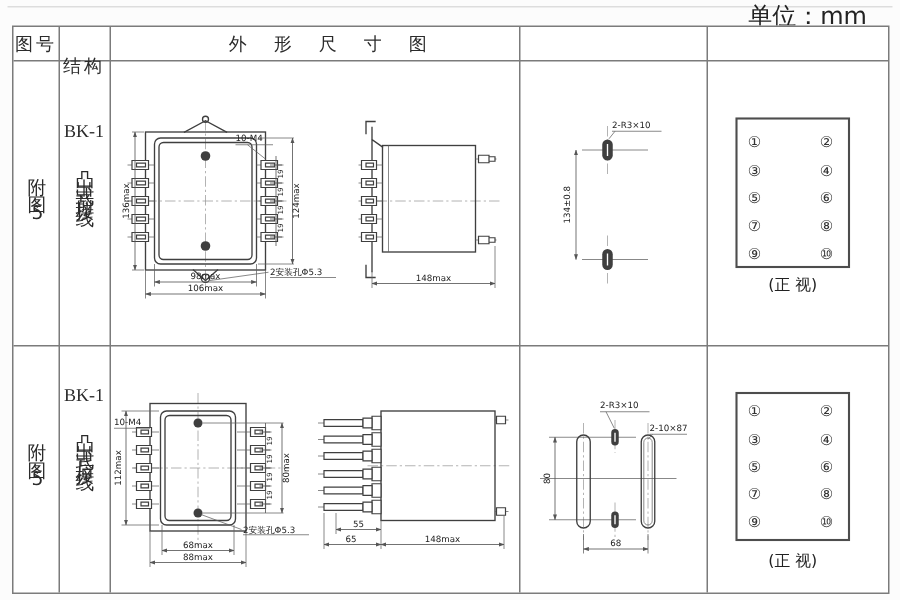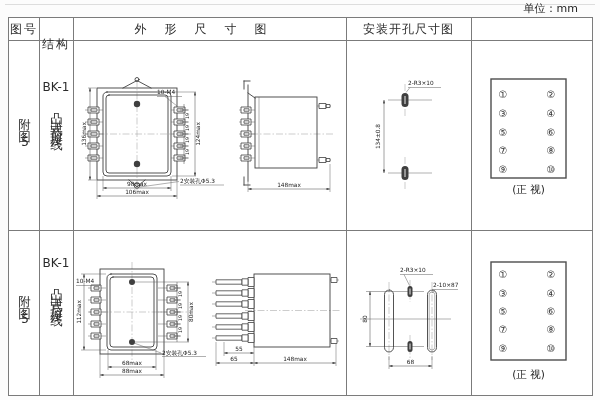--- a/index.html
+++ b/index.html
@@ -1,30 +1,30 @@
 <!DOCTYPE html>
 <html><head>
 <meta charset="utf-8">
 <style>
   html,body{margin:0;padding:0;}
   body{width:600px;height:400px;position:relative;background:#fcfcfc;overflow:hidden;
        font-family:"DejaVu Sans",sans-serif;color:#222;}
   .top-rule{position:absolute;left:5px;top:4px;width:590px;height:1px;background:#ddd;}
-  .unit{position:absolute;right:22px;top:1px;font-size:11px;color:#222;}
+  .unit{position:absolute;right:22px;top:1px;font-size:16px;color:#222;}
   .table{position:absolute;left:8px;top:17px;width:583px;height:377px;border:1px solid #7b7b7b;background:#fff;}
   .vline{position:absolute;top:0;bottom:0;width:1px;background:#7b7b7b;}
   .hline{position:absolute;left:0;right:0;height:1px;background:#7b7b7b;}
   .cell{position:absolute;display:flex;align-items:center;justify-content:center;overflow:hidden;}
   .hcell{font-size:12px;color:#2b2b2b;letter-spacing:2px;}
-  .hcell.wide{letter-spacing:18px;}
+  .hcell.wide{letter-spacing:18px;padding-left:18px;}
   .hcell.mid{letter-spacing:1px;}
   .vert{writing-mode:vertical-lr;text-orientation:upright;font-size:12.5px;color:#2b2b2b;}
   .fig{letter-spacing:13px;}
   .struct{flex-direction:column;justify-content:flex-start;}
-  .model{font-size:12px;color:#2b2b2b;}
+  .model{font-size:12px;color:#2b2b2b;font-family:Liberation Serif, serif;}
   .sdesc{letter-spacing:5px;margin-top:9px;}
   svg{position:absolute;left:0;top:0;}
   .ln{stroke:#3f3f3f;stroke-width:0.9;fill:none;stroke-linecap:square;}
   .wr{fill:#fff;stroke:#3f3f3f;stroke-width:0.8;}
   .fillc{fill:#3f3f3f;stroke:none;}
   .thin{stroke:#606060;stroke-width:0.5;fill:none;}
   .cl{stroke:#9a9a9a;stroke-width:0.5;fill:none;stroke-dasharray:7 2 1.5 2;}
   .dim{stroke:#555;stroke-width:0.55;fill:none;}
   text.d{font:5.8px "DejaVu Sans",sans-serif;fill:#222;}
   text.d19{font:4.8px "DejaVu Sans",sans-serif;fill:#222;text-anchor:middle;}
@@ -48,23 +48,20 @@
   <div class="hline" style="top:212px"></div>
 
   <div class="cell hcell" style="left:0;top:0;width:30px;height:22px">
       <span>图号</span>
     </div>
   <div class="cell hcell" style="left:30px;top:15px;width:34px;height:22px">
       <span>结构</span>
     </div>
   <div class="cell hcell wide" style="left:64px;top:0;width:273px;height:22px">
       <span>外形尺寸图</span>
-    </div>
-  <div class="cell hcell mid" style="left:337px;top:0;width:125px;height:22px">
-      <span>安装开孔尺寸图</span>
     </div>
 
   <div class="cell" style="left:0;top:22px;width:30px;height:190px">
       <span class="vert fig">附图5</span>
     </div>
   <div class="cell struct" style="left:30px;top:22px;width:34px;height:190px;padding-top:40px;height:150px">
     <span class="model">BK-1</span>
     <span class="vert sdesc">凸出式前接线</span>
   </div>
 

